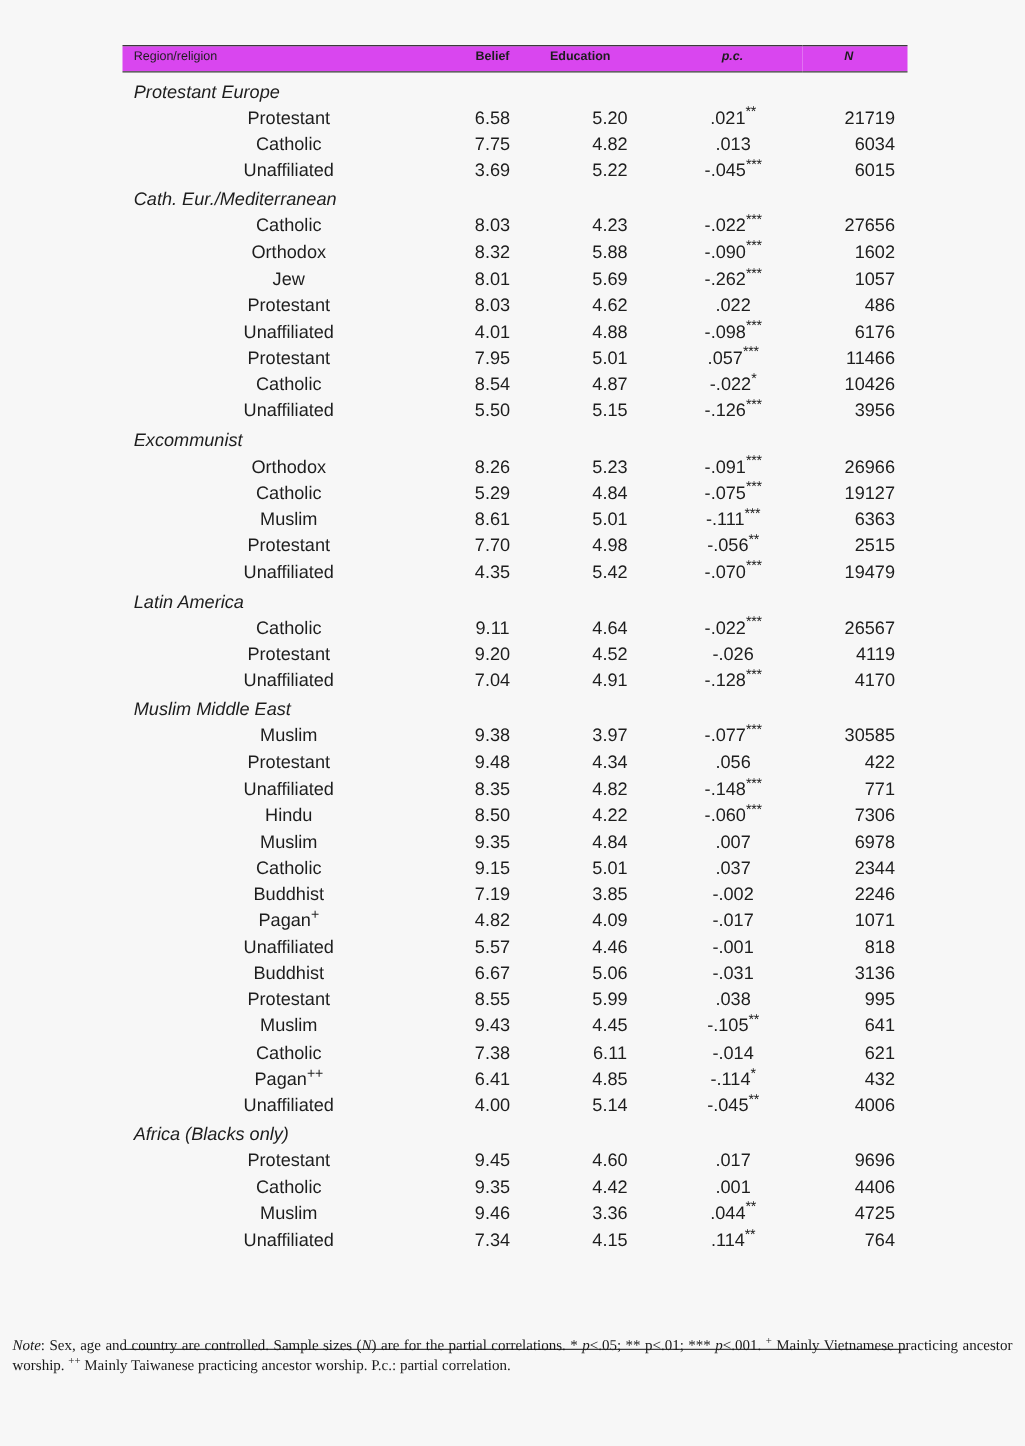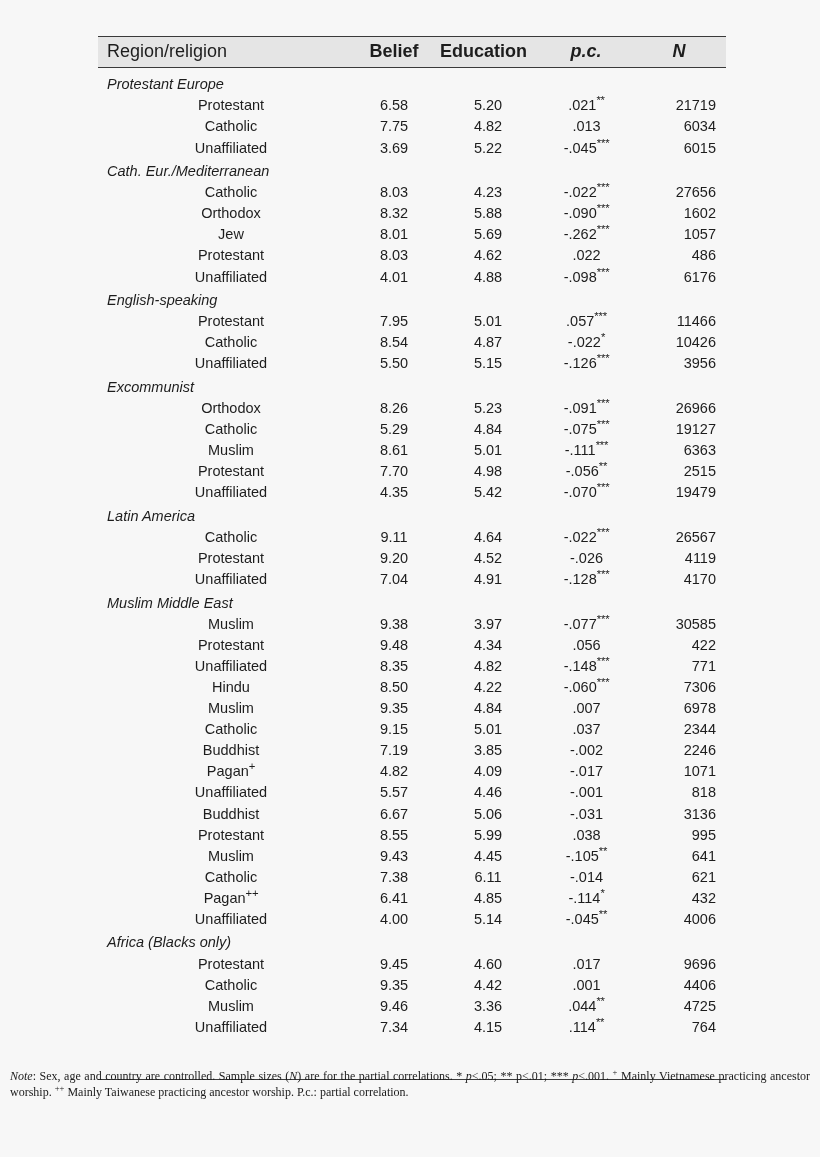--- a/index.html
+++ b/index.html
@@ -33,25 +33,25 @@
     font-size: 14.5px;
   }
   table.stats col.c-region   { width: 250px; }
   table.stats col.c-belief   { width: 92px; }
   table.stats col.c-edu      { width: 96px; }
   table.stats col.c-pc       { width: 106px; }
   table.stats col.c-n        { width: 84px; }
 
   thead th {
     font-weight: bold;
-    font-size: 18px;
+    font-size: 10px;
     padding: 2px 0 4px 0;
     border-top: 1.6px solid #3a3a3a;
     border-bottom: 1.6px solid #3a3a3a;
-    background: #e5e5e5;
+    background: #d946ef;
     line-height: 1.35;
   }
   th.h-region { text-align: left; padding-left: 9px; font-weight: normal; }
   th.h-belief { text-align: center; }
   th.h-edu    { text-align: left; }
   th.h-pc     { text-align: center; font-style: italic; padding-right: 6px;}
   th.h-n      { text-align: center; font-style: italic; padding-right: 10px;}
 
   tbody tr.grp td {
     font-style: italic;
@@ -186,23 +186,20 @@
             <td class="t-pc"><span>.022</span><span class="stars"></span></td>
             <td class="t-n">486</td>
           </tr>
           <tr class="row">
             <td class="t-region"><span>Unaffiliated</span><span class="sup"></span></td>
             <td class="t-belief">4.01</td>
             <td class="t-edu">4.88</td>
             <td class="t-pc"><span>-.098</span><span class="stars">***</span></td>
             <td class="t-n">6176</td>
           </tr>
-          <tr class="grp">
-            <td colspan="5">English-speaking</td>
-          </tr>
           <tr class="row">
             <td class="t-region"><span>Protestant</span><span class="sup"></span></td>
             <td class="t-belief">7.95</td>
             <td class="t-edu">5.01</td>
             <td class="t-pc"><span>.057</span><span class="stars">***</span></td>
             <td class="t-n">11466</td>
           </tr>
           <tr class="row">
             <td class="t-region"><span>Catholic</span><span class="sup"></span></td>
             <td class="t-belief">8.54</td>

